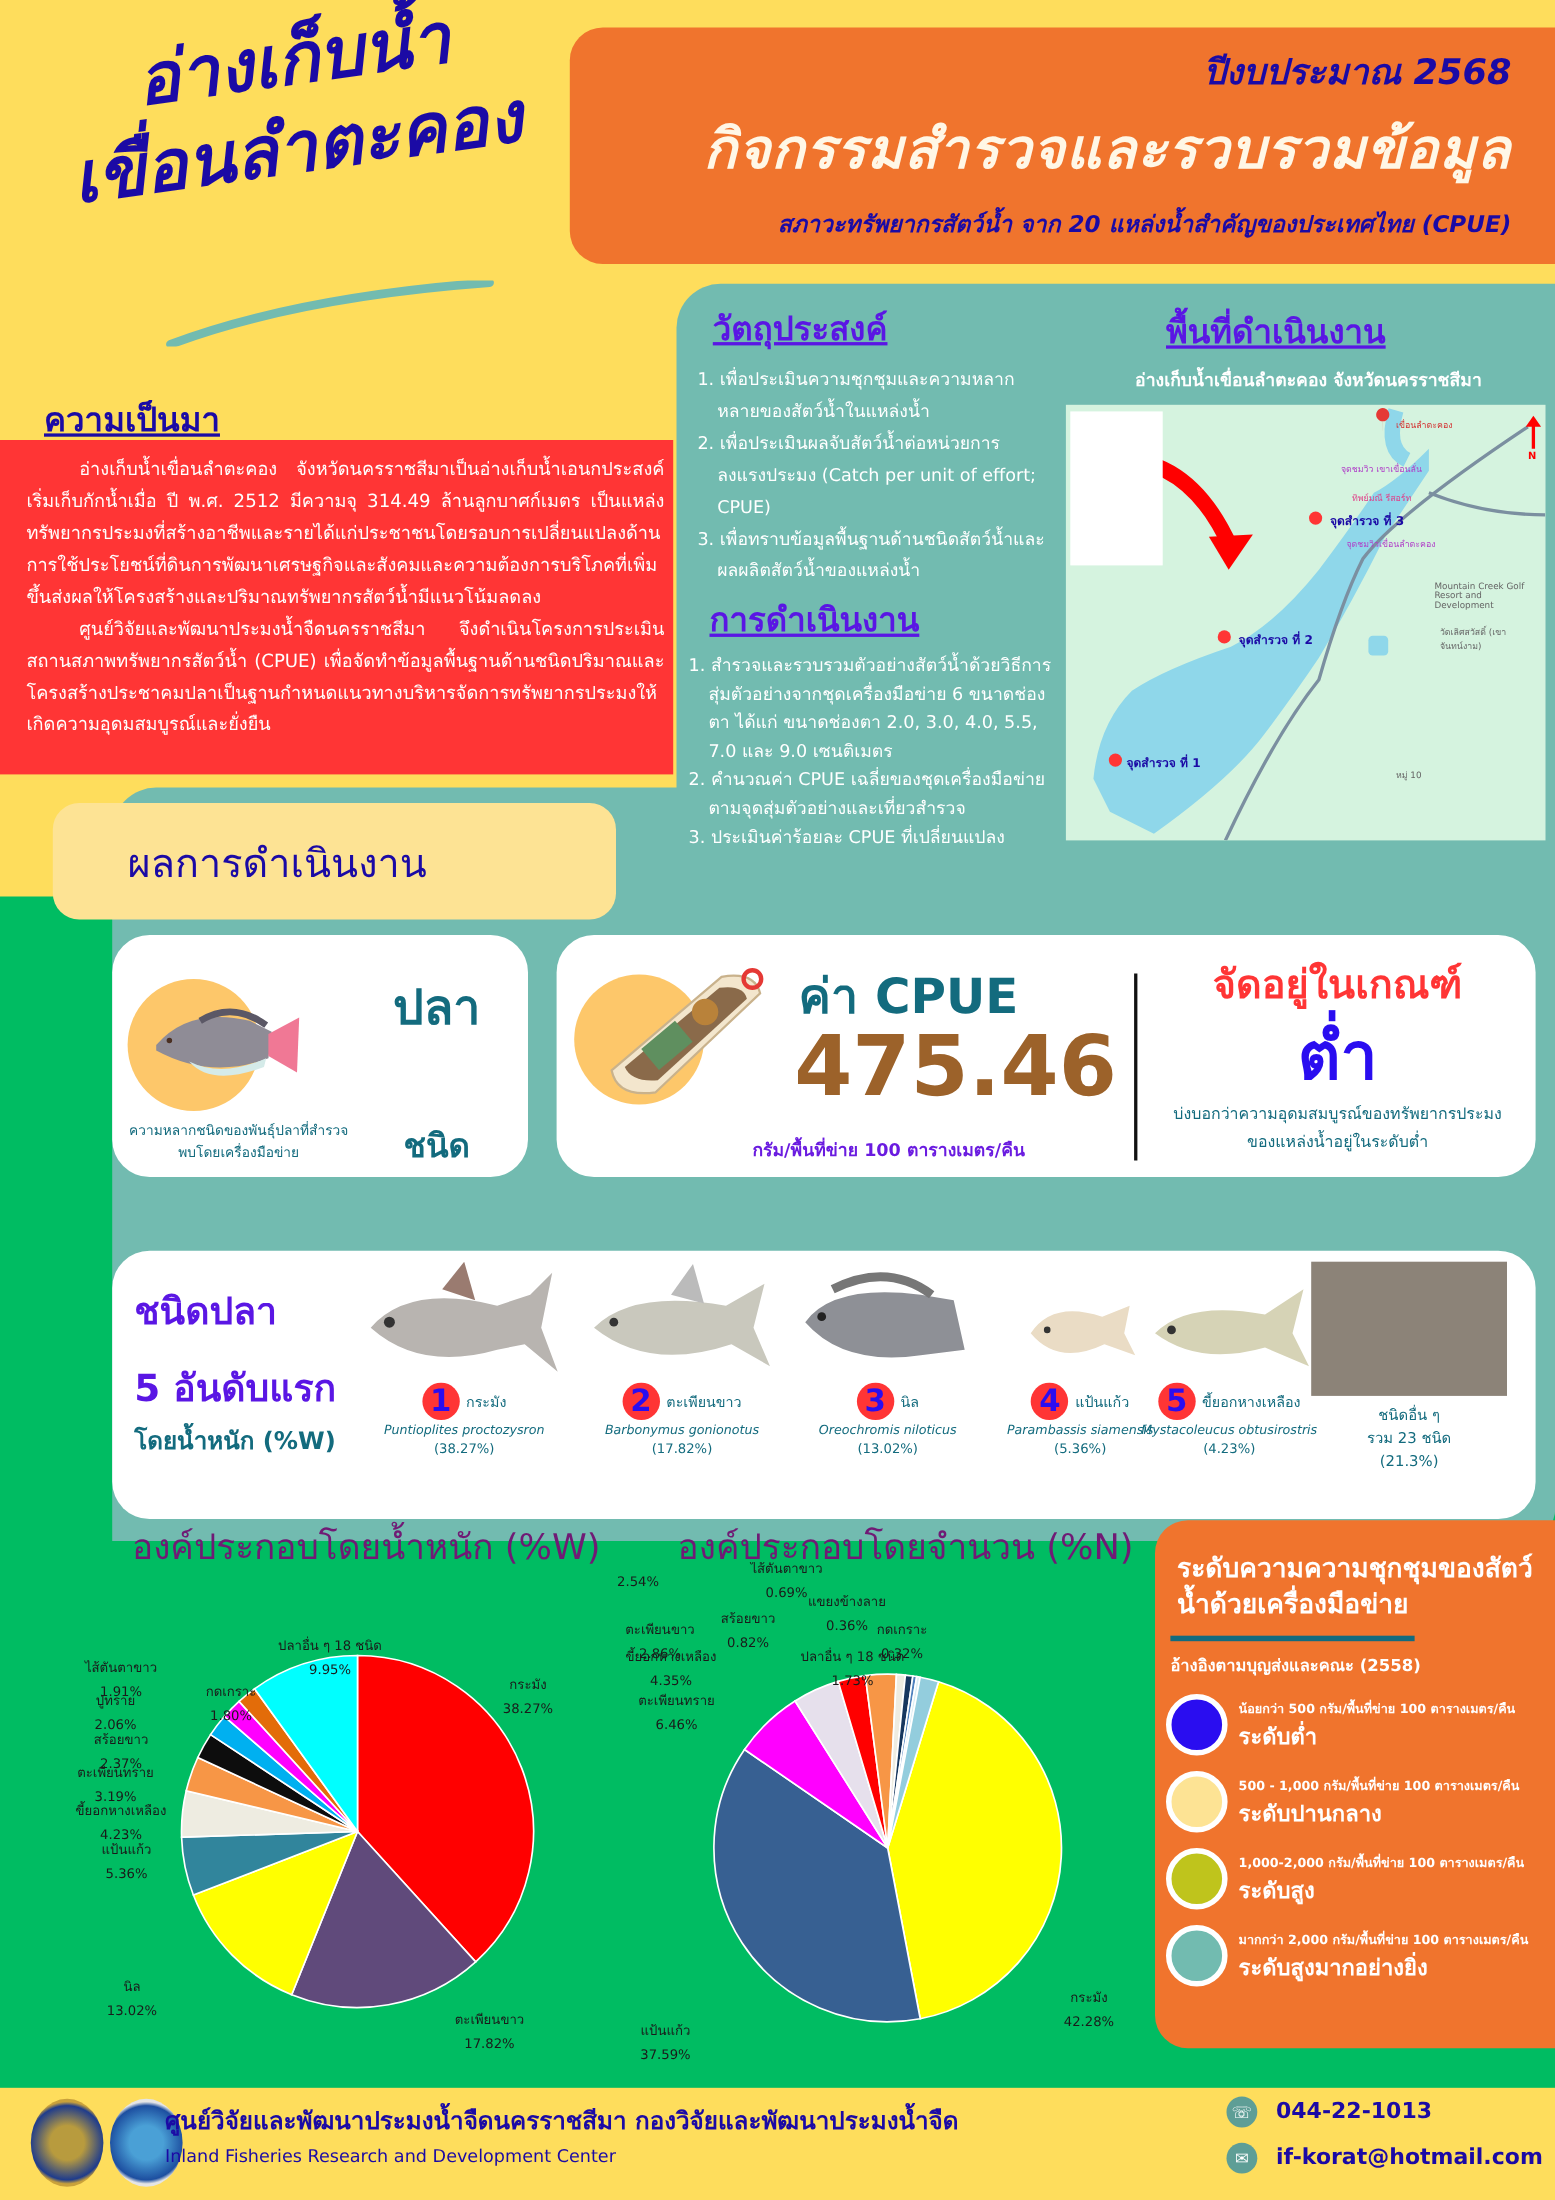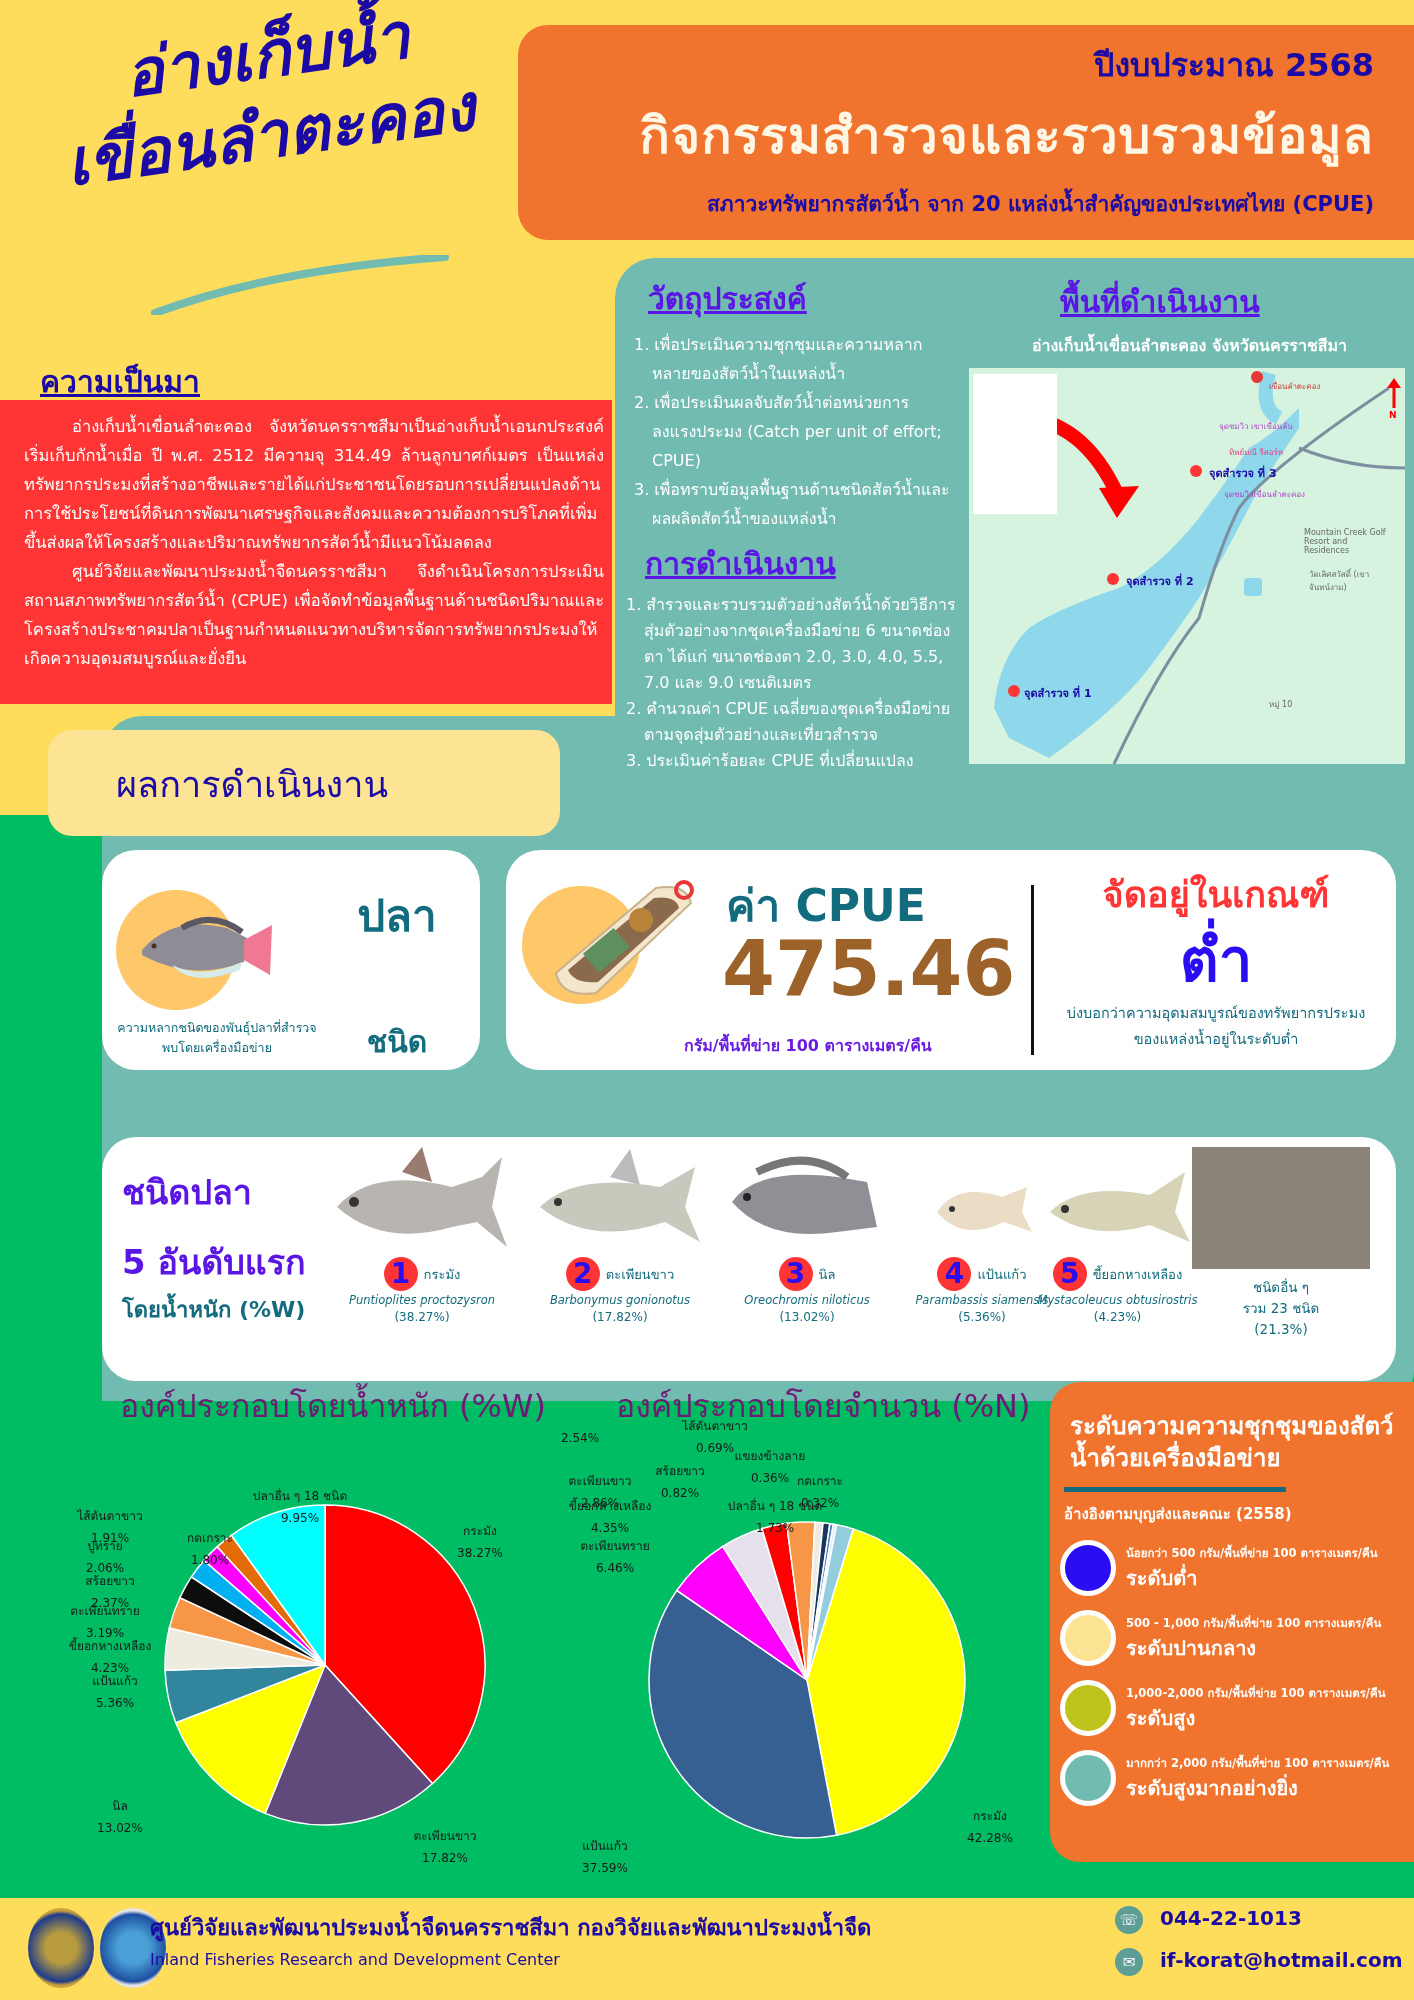--- a/index.html
+++ b/index.html
@@ -17,21 +17,21 @@
   #bg-footer { left:0; top:1898px; width:1414px; height:102px; background:#fedd5c; }
 
   
   #hand-title { left:50px; top:45px; width:450px; transform: rotate(-8deg); transform-origin: left top; }
   #hand-title div { font-family:"DejaVu Serif", serif; font-style:italic; font-weight:bold; color:#1b0aa5;
                     font-size:64px; line-height:1.25; }
   #hand-title .l1 { padding-left:70px; }
   #swoosh { left:150px; top:255px; width:300px; height:60px; }
 
   #header-box { left:518px; top:25px; width:896px; height:215px; background:#f0742d;
-                border-radius:30px 0 0 30px; padding:14px 40px 0 40px; text-align:right; }
+                border-radius:30px 0 0 30px; padding:14px 40px 0 40px; text-align:right;font-style:italic; }
   #hdr-year { color:#1b0aa5; font-weight:bold; font-size:32px; }
   #hdr-title { color:#fff7e6; font-weight:bold; font-size:50px; margin-top:6px; letter-spacing:1px; }
   #hdr-sub { color:#1b0aa5; font-weight:bold; font-size:21px; margin-top:12px; }
 
   
   #bg-heading { left:40px; top:358px; color:#1b0aa5; font-weight:bold; font-size:30px; text-decoration:underline; }
   #bg-text { left:24px; top:412px; width:580px; color:#fff; font-size:16.5px; line-height:29px; text-align:justify; }
   #bg-text p { text-indent:48px; }
 
   
@@ -182,21 +182,21 @@
     <path d="M288 15 a6 6 0 1 1 0.1 0 L288 28 Z" fill="#e53935"></path>
     <line x1="425" y1="40" x2="425" y2="15" stroke="#ff0000" stroke-width="3"></line>
     <polygon points="418,20 432,20 425,10" fill="#ff0000"></polygon>
   </svg>
   <div id="inset"></div>
   <div class="pt-label" style="left:55px;top:316px;">จุดสำรวจ ที่ 1</div>
   <div class="pt-label" style="left:157px;top:204px;">จุดสำรวจ ที่ 2</div>
   <div class="pt-label" style="left:240px;top:96px;">จุดสำรวจ ที่ 3</div>
   <div class="poi" style="left:300px;top:12px;color:#d32f2f;">เขื่อนลำตะคอง</div>
   <div class="poi" style="left:420px;top:42px;color:#ff0000;font-weight:bold;font-size:9px;">N</div>
-  <div class="poi" style="left:335px;top:160px;width:90px;">Mountain Creek Golf Resort and Residences</div>
+  <div class="poi" style="left:335px;top:160px;width:90px;">Mountain Creek Golf Resort and Development</div>
   <div class="poi" style="left:250px;top:52px;color:#b03ec8;">จุดชมวิว เขาเขื่อนลั่น</div>
   <div class="poi" style="left:260px;top:78px;color:#e0408a;">ทิพย์มณี รีสอร์ท</div>
   <div class="poi" style="left:255px;top:120px;color:#b03ec8;">จุดชมวิวเขื่อนลำตะคอง</div>
   <div class="poi" style="left:340px;top:200px;width:70px;">วัดเลิศสวัสดิ์ (เขาจันทน์งาม)</div>
   <div class="poi" style="left:300px;top:330px;">หมู่ 10</div>
 </div>
 
 <div class="abs" id="results-banner">ผลการดำเนินงาน</div>
 
 <div class="abs card" id="card-fish">

